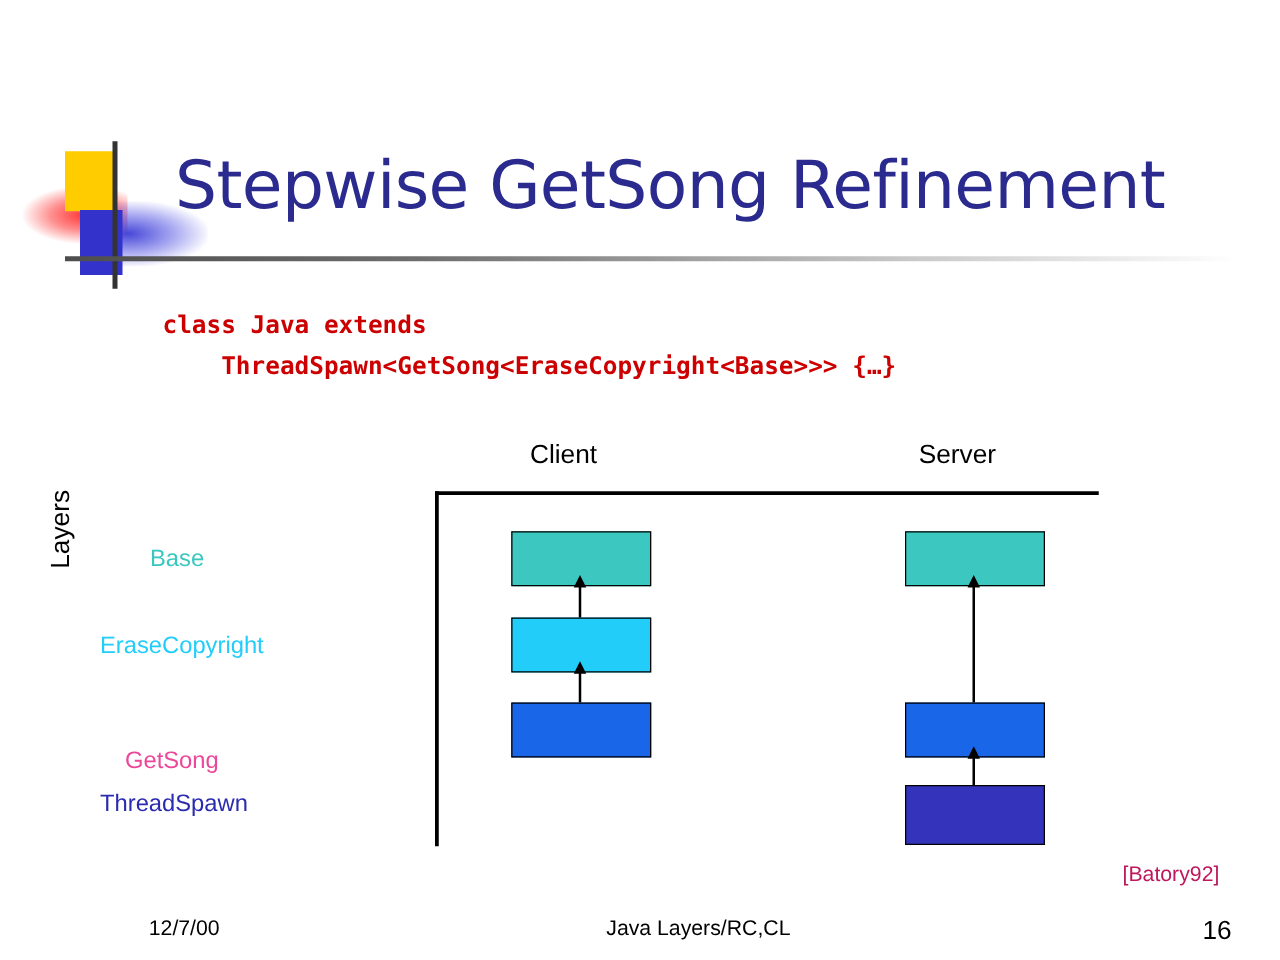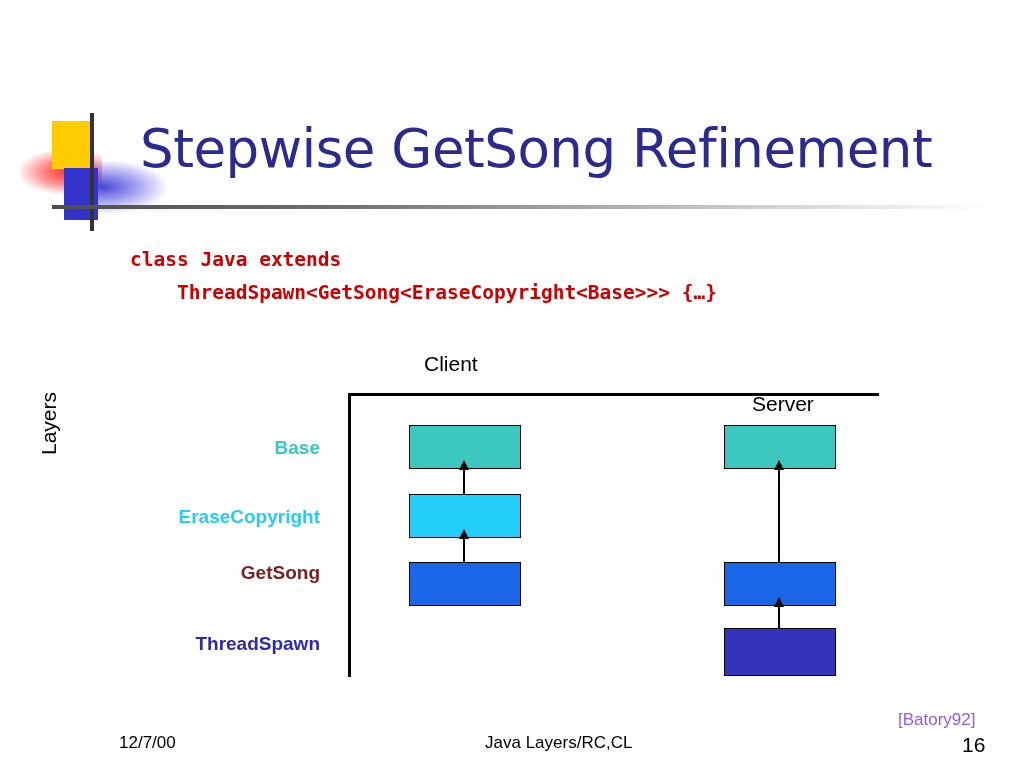--- a/index.html
+++ b/index.html
@@ -98,21 +98,21 @@
   }
 
   
   .col-label {
     position: absolute;
     font-size: 21px;
     color: #000000;
     font-family: "Liberation Sans", sans-serif;
   }
   .col-client { left: 424px; top: 352px; text-align: center; }
-  .col-server { left: 752px; top: 352px; margin-top: 40px; }
+  .col-server { left: 735px; top: 352px; }
 
   .axis-h {
     position: absolute;
     left: 348px;
     top: 393px;
     width: 531px;
     height: 3px;
     background: #000000;
   }
   .axis-v {
@@ -131,27 +131,26 @@
     font-size: 21px;
     color: #000000;
     transform: rotate(-90deg);
     transform-origin: left top;
     white-space: nowrap;
   }
 
   .layer-name {
     position: absolute;
     font-size: 19px;
-    font-weight: bold;
-    text-align: right;
+    font-weight: normal;
     white-space: nowrap;
   }
   .ln-base        { left: 120px; top: 437px; width: 200px; color: #39c7c0; }
   .ln-erase       { left: 80px;  top: 506px; width: 240px; color: #22cdfa; }
-  .ln-getsong     { left: 100px; top: 562px; width: 220px; color: #7f1d1d; }
+  .ln-getsong     { left: 100px; top: 598px; width: 220px; color: #ec4899; }
   .ln-thread      { left: 80px;  top: 633px; width: 240px; color: #2b2bb0; }
 
   .box {
     position: absolute;
     border: 1px solid #000000;
     box-sizing: border-box;
   }
   
   .box-c-base   { left: 409px; top: 425px; width: 112px; height: 44px; background: #3cc8c0; }
   .box-c-erase  { left: 409px; top: 494px; width: 112px; height: 44px; background: #22cdfa; }
@@ -180,23 +179,22 @@
   .arr-c-1 { left: 463px; top: 469px; height: 25px; }
   .arr-c-2 { left: 463px; top: 538px; height: 24px; }
   .arr-s-1 { left: 778px; top: 469px; height: 93px; }
   .arr-s-2 { left: 778px; top: 606px; height: 22px; }
 
   .citation {
     position: absolute;
     left: 898px;
     top: 690px;
     font-size: 17px;
-    color: #8b5cf6;
-    white-space: nowrap;
-    margin-top: 20px;
+    color: #be185d;
+    white-space: nowrap;
   }
 
   
   .footer-date {
     position: absolute;
     left: 119px;
     top: 733px;
     font-size: 17px;
     color: #000000;
   }

